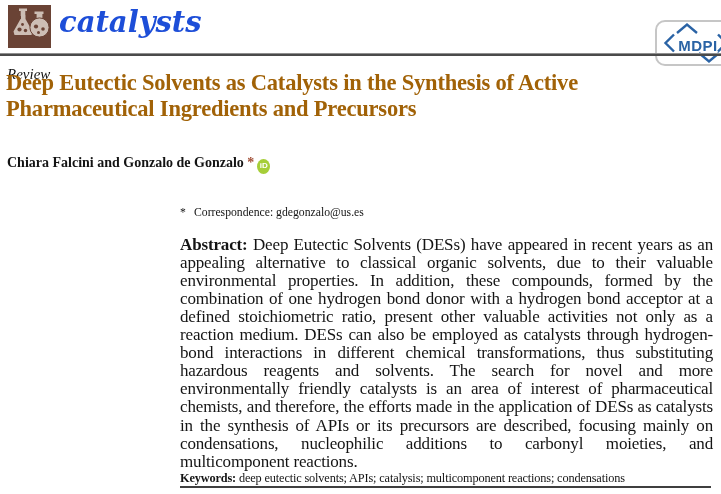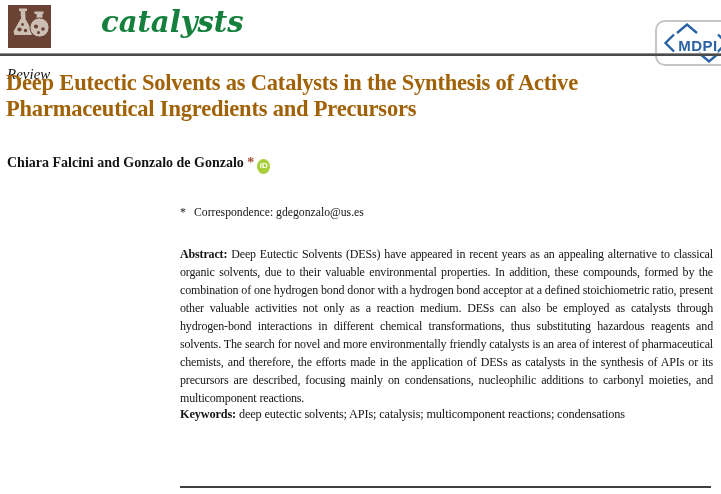--- a/index.html
+++ b/index.html
@@ -6,21 +6,21 @@
   html,body { background:#ffffff; }
   .page {
     position:relative; width:721px; height:494px; background:#ffffff;
     font-family:"Liberation Serif", serif; color:#1a1a1a; overflow:hidden;
   }
   
   .logo-square { position:absolute; left:8px; top:5px; width:43px; height:43px; background:#6a4335; }
   .journal-name {
     position:absolute; left:59px; top:5px;
     font-family:"DejaVu Serif", serif; font-style:italic; font-weight:bold;
-    font-size:29px; color:#15803d;margin-left:42px;
+    font-size:29px; color:#1d4ed8;
   }
   .mdpi-badge {
     position:absolute; left:631px; top:20px; width:86px; height:46px;
     border:2px solid #c6c6c6; border-radius:10px; background:#ffffff;margin-left:24px;
   }
   .mdpi-badge svg { position:absolute; left:0; top:0; }
   .mdpi-text {
     position:absolute; left:0; right:0; top:15px; text-align:center;
     font-family:"Liberation Sans", sans-serif; font-weight:bold;
     font-size:15px; letter-spacing:0.5px; color:#2a63a5;
@@ -41,21 +41,21 @@
     display:inline-block; width:13px; height:15px; margin-left:3px; vertical-align:-1px;
     background:#a6ce39; border-radius:50%; color:#ffffff; text-align:center;
     font-family:"Liberation Sans", sans-serif; font-size:8px; font-weight:bold; line-height:13px;
   }
   
   .body-col { position:absolute; left:180px; top:205px; width:533px; }
   .affiliation { font-size:11.7px; line-height:15.6px; color:#141414; }
   .correspondence { display:flex; font-size:11.7px; line-height:15.6px; color:#141414; }
   .correspondence .star { width:14px; flex:0 0 14px; color:#141414; }
   .abstract {
-    margin-top:24px; font-size:12px; line-height:18.1px; letter-spacing:-0.15px;
+    margin-top:15px; font-size:17px; line-height:18.1px; letter-spacing:-0.15px;
     text-align:justify; color:#141414;
   }
   .keywords { font-size:12.3px; letter-spacing:-0.15px; color:#141414; }
   .b { font-weight:bold; }
   .bottom-rule { position:absolute; left:180px; top:486px; width:531px; border-top:2px solid #3f3f3f; }
 </style>
 </head>
 <body>
 
 <div class="page">

